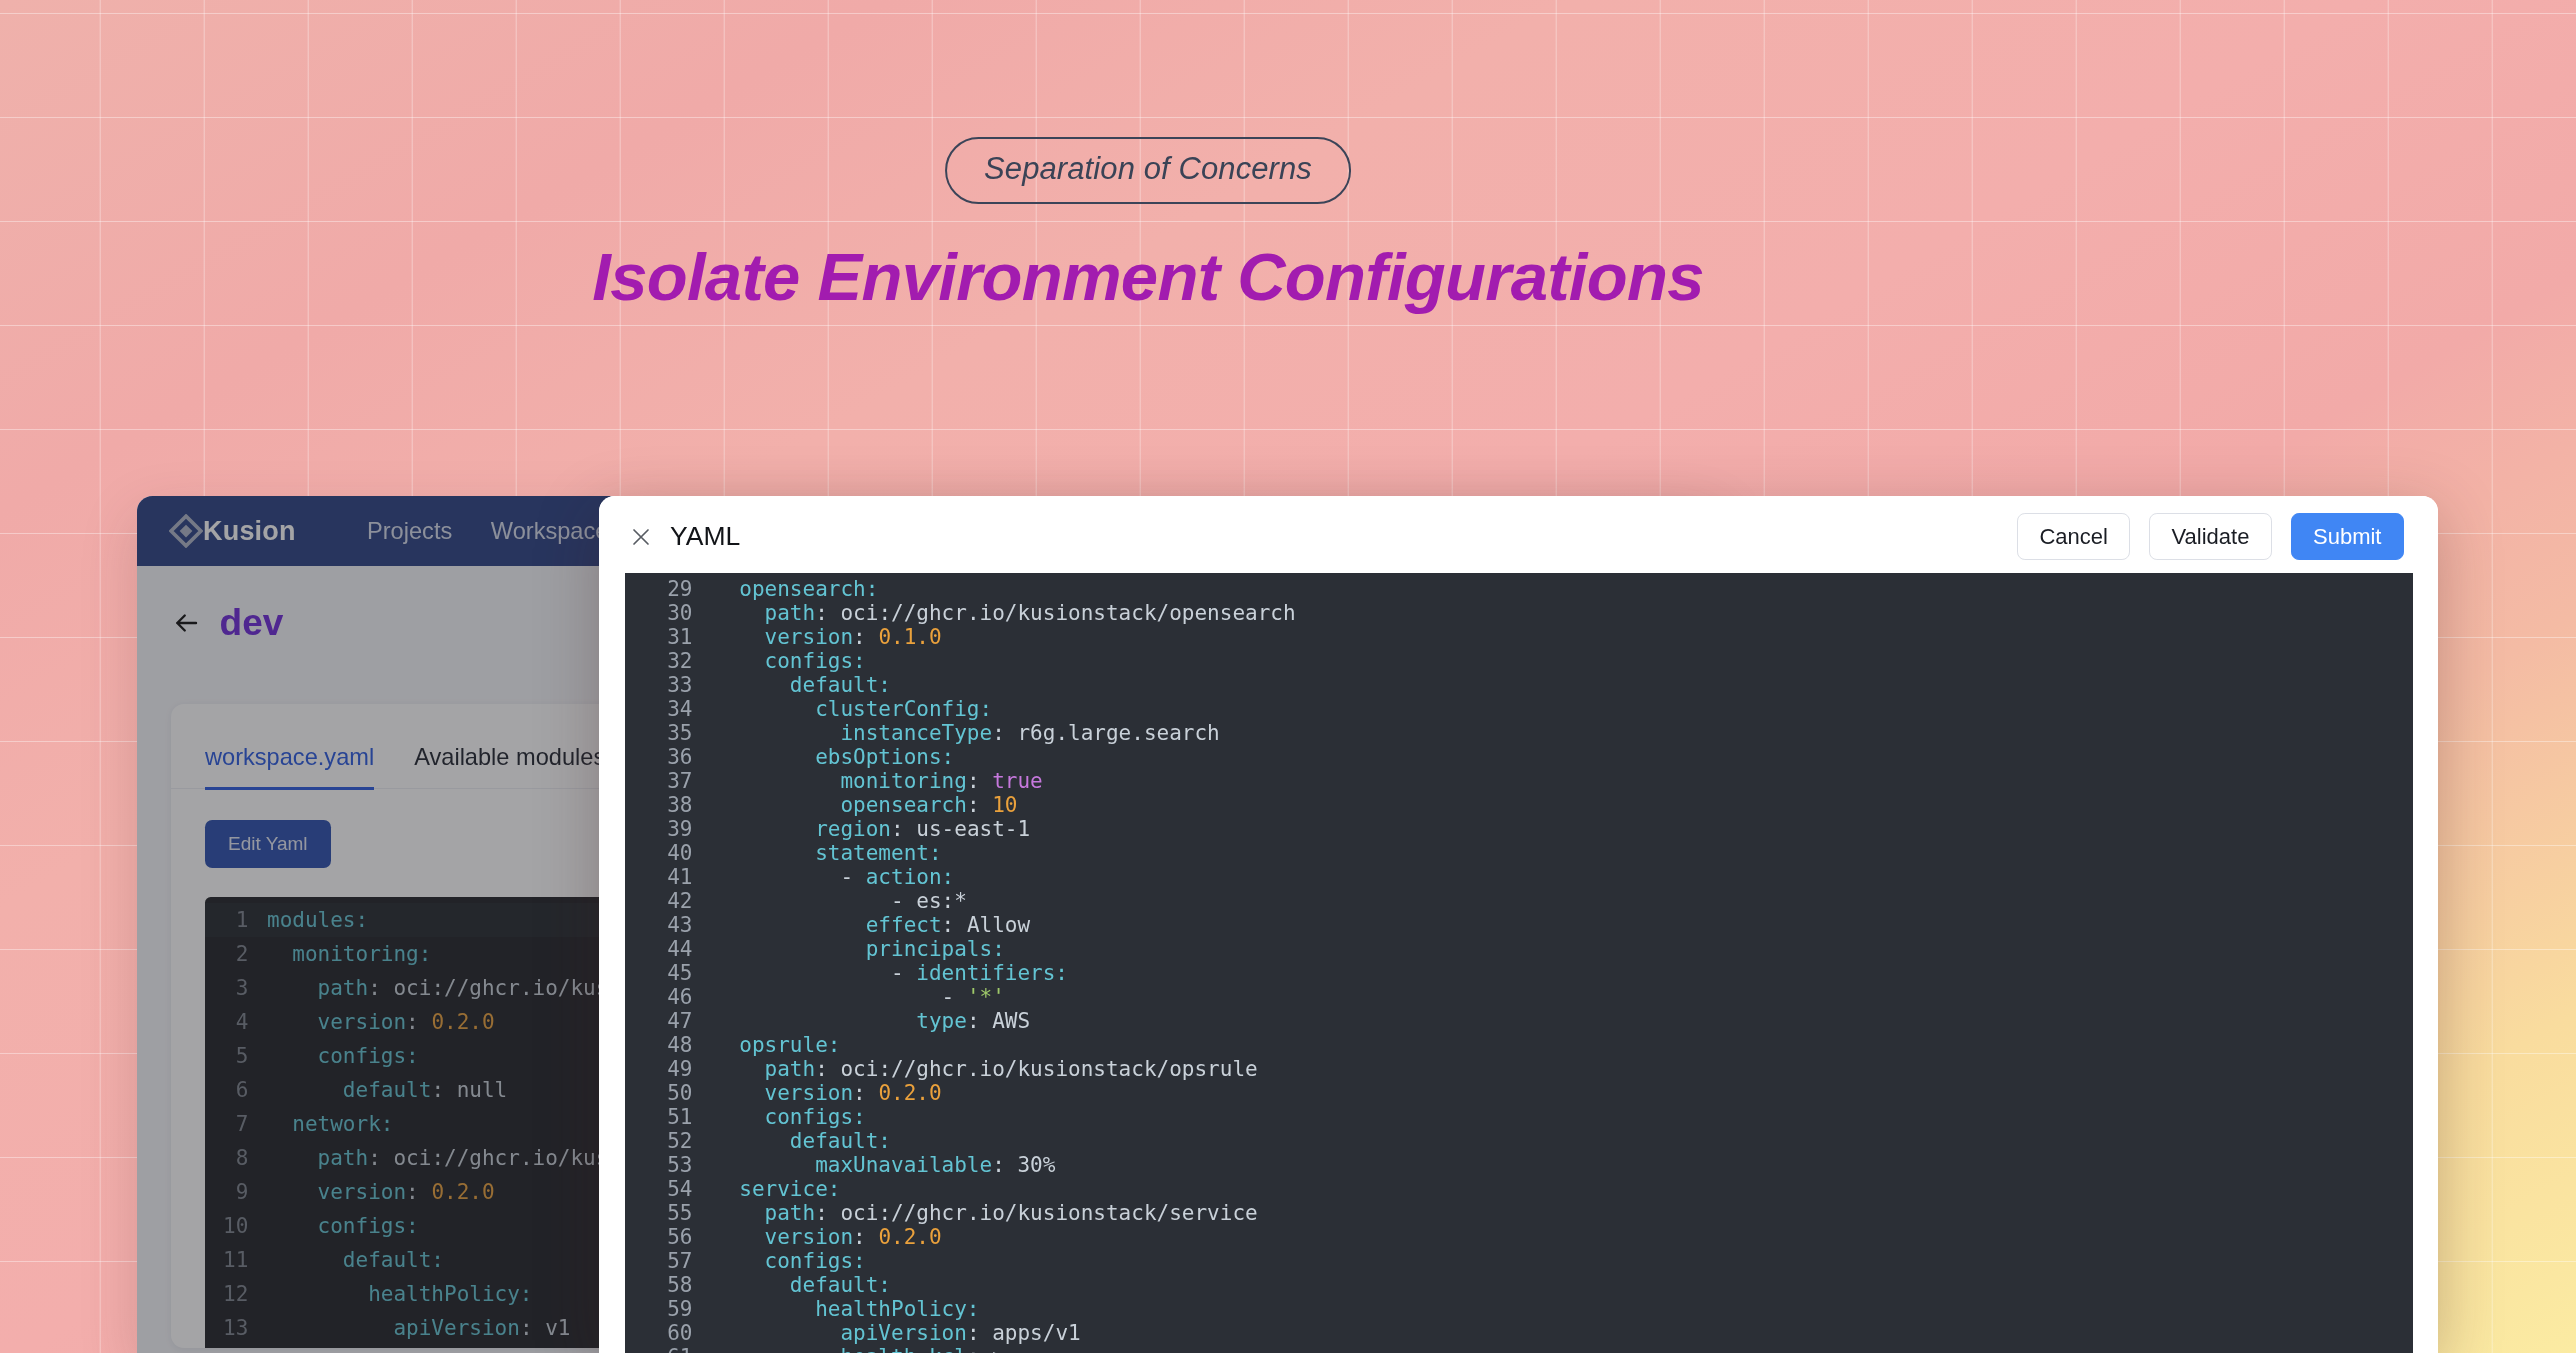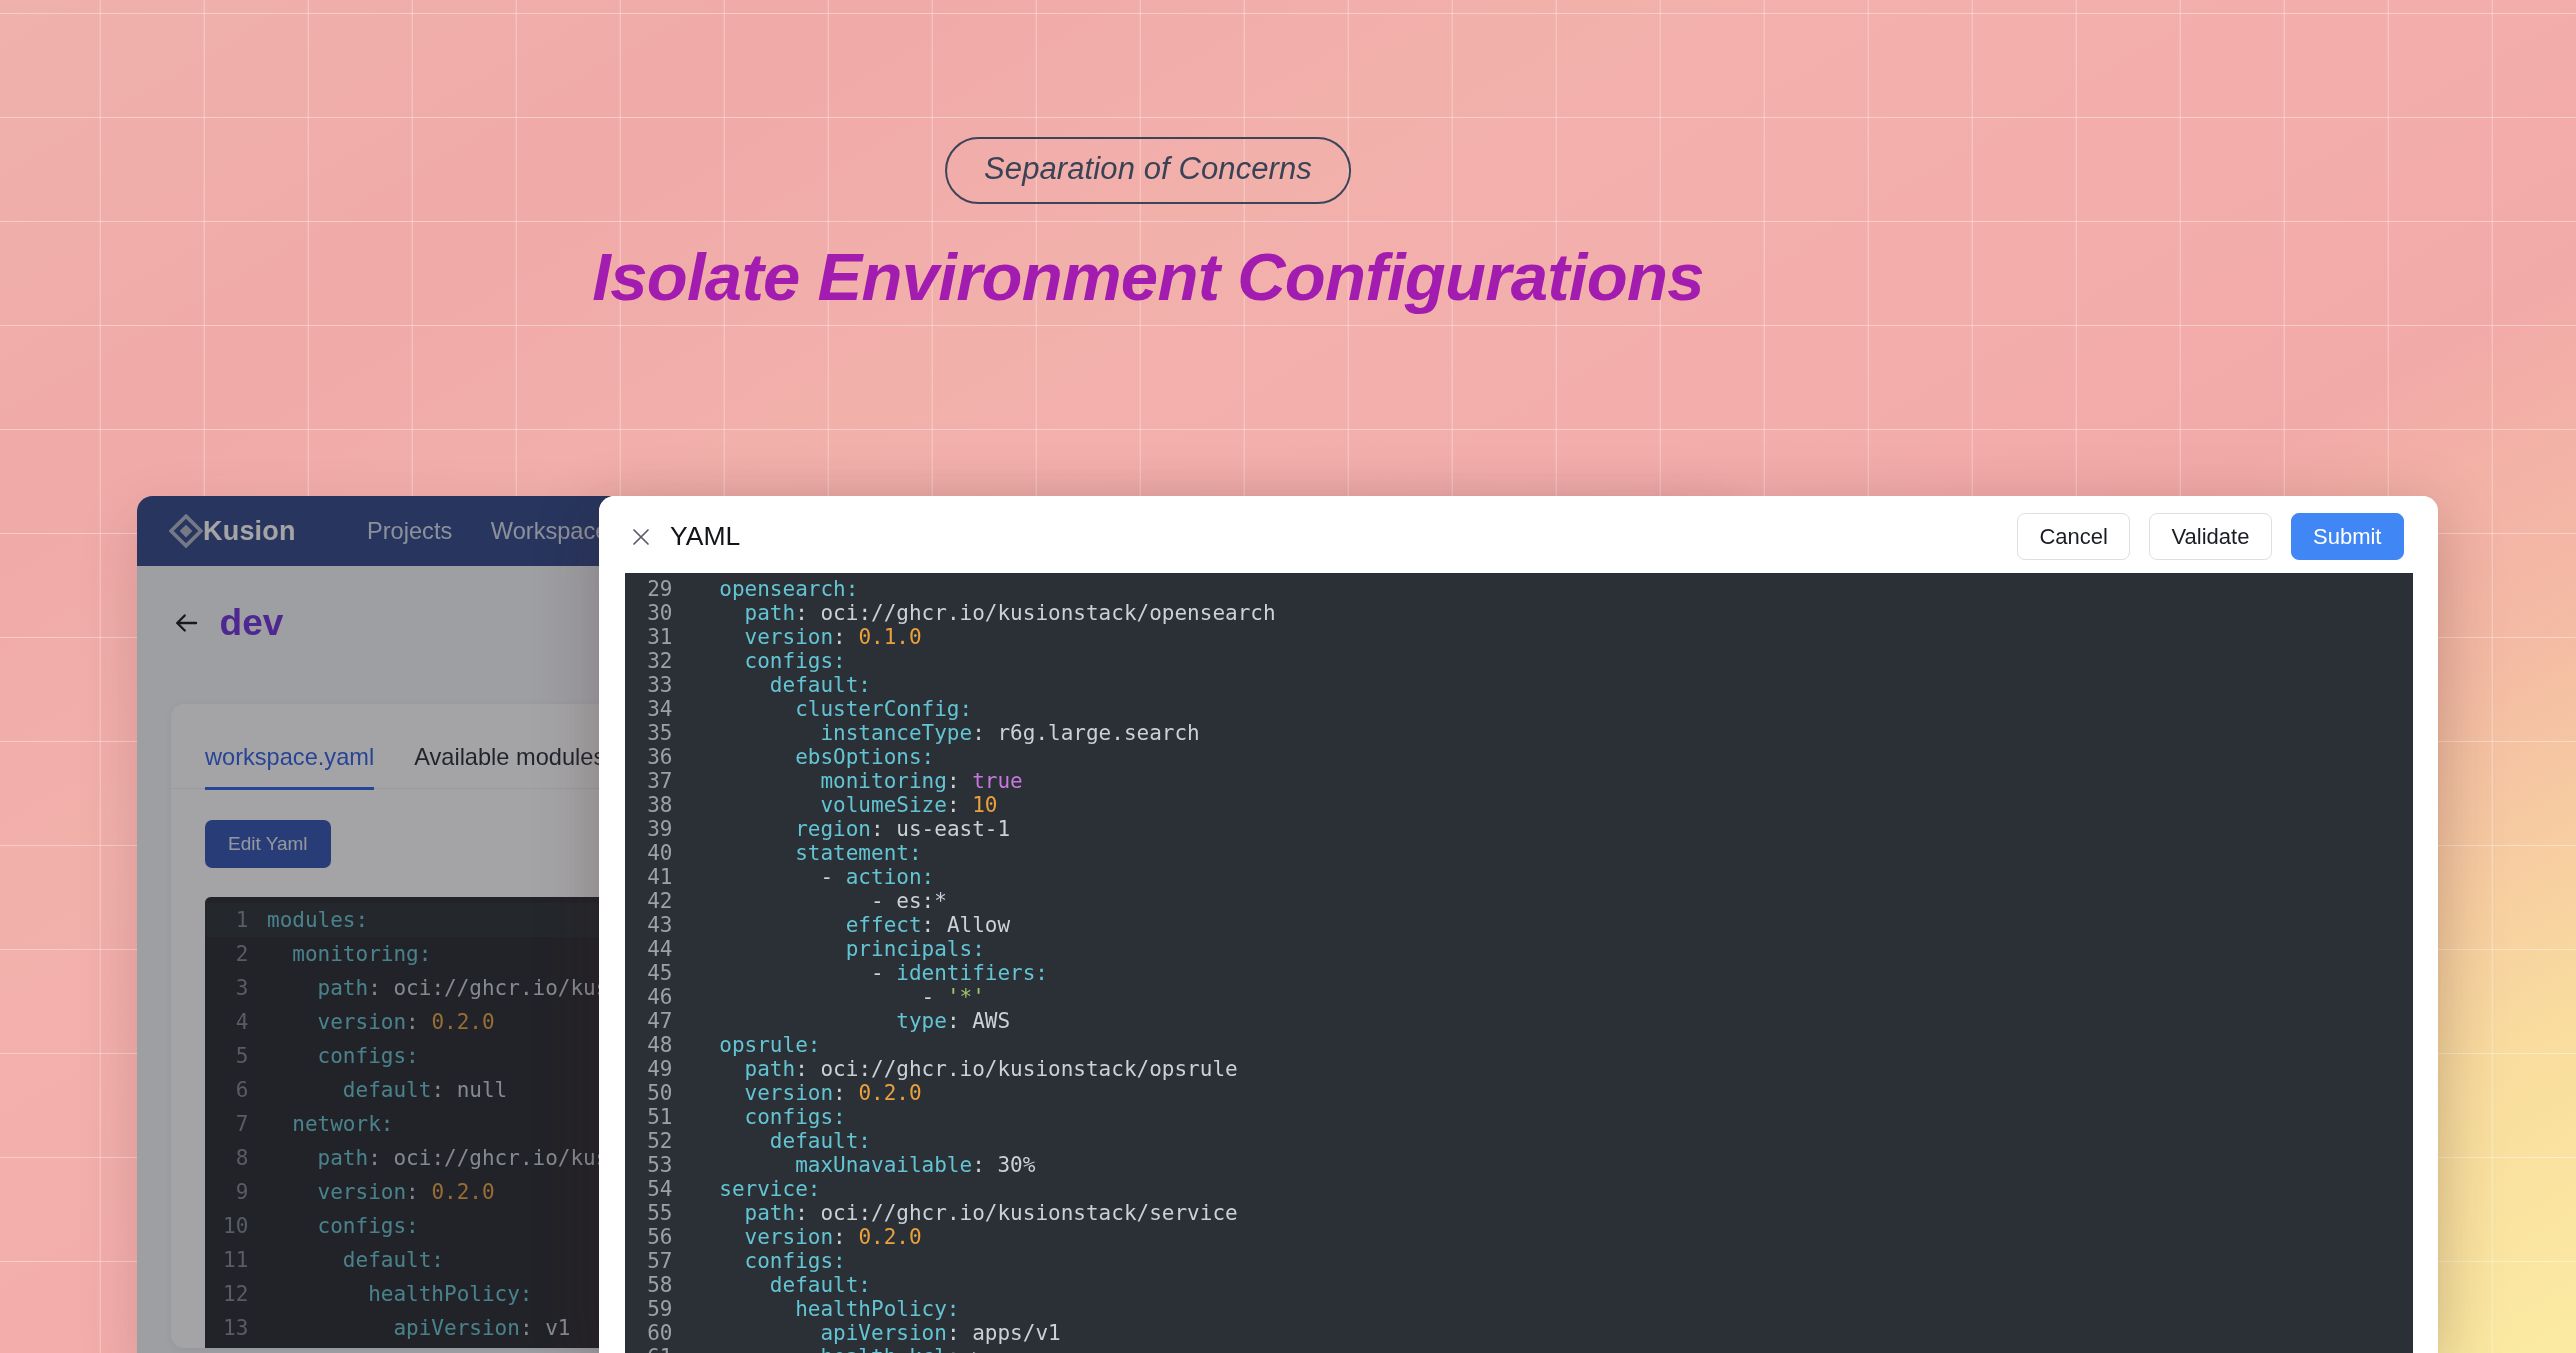--- a/index.html
+++ b/index.html
@@ -152,21 +152,21 @@
   #modal-code{
     position:absolute; left:26px; top:77px;
     width:1788px; height:781px;
     background:#2b2f36;
     font-family:"DejaVu Sans Mono", monospace;
     font-size:21px;
     line-height:24px;
     padding-top:4.3px;
     overflow:hidden;
   }
-  #modal-code .ln{ display:flex; }
+  #modal-code .ln{ display:flex;margin-left:20px; }
   #modal-code .num{
     width:69px; min-width:69px; text-align:right;
     color:#9aa1ab; padding-right:21.5px; user-select:none;
   }
   #modal-code .txt{ white-space:pre; }
 
   
   .k{ color:#63c4d3; }     
   .p{ color:#c9d1d9; }     
   .n{ color:#eaa13c; }     
@@ -322,21 +322,21 @@
       <div class="ln">
         <span class="num">36</span>
         <span class="txt"><span class="k">        ebsOptions:</span></span>
       </div>
       <div class="ln">
         <span class="num">37</span>
         <span class="txt"><span class="k">          monitoring</span><span class="d">: </span><span class="b">true</span></span>
       </div>
       <div class="ln">
         <span class="num">38</span>
-        <span class="txt"><span class="k">          volumeSize</span><span class="d">: </span><span class="n">10</span></span>
+        <span class="txt"><span class="k">          opensearch</span><span class="d">: </span><span class="n">10</span></span>
       </div>
       <div class="ln">
         <span class="num">39</span>
         <span class="txt"><span class="k">        region</span><span class="d">: </span><span class="p">us-east-1</span></span>
       </div>
       <div class="ln">
         <span class="num">40</span>
         <span class="txt"><span class="k">        statement:</span></span>
       </div>
       <div class="ln">

